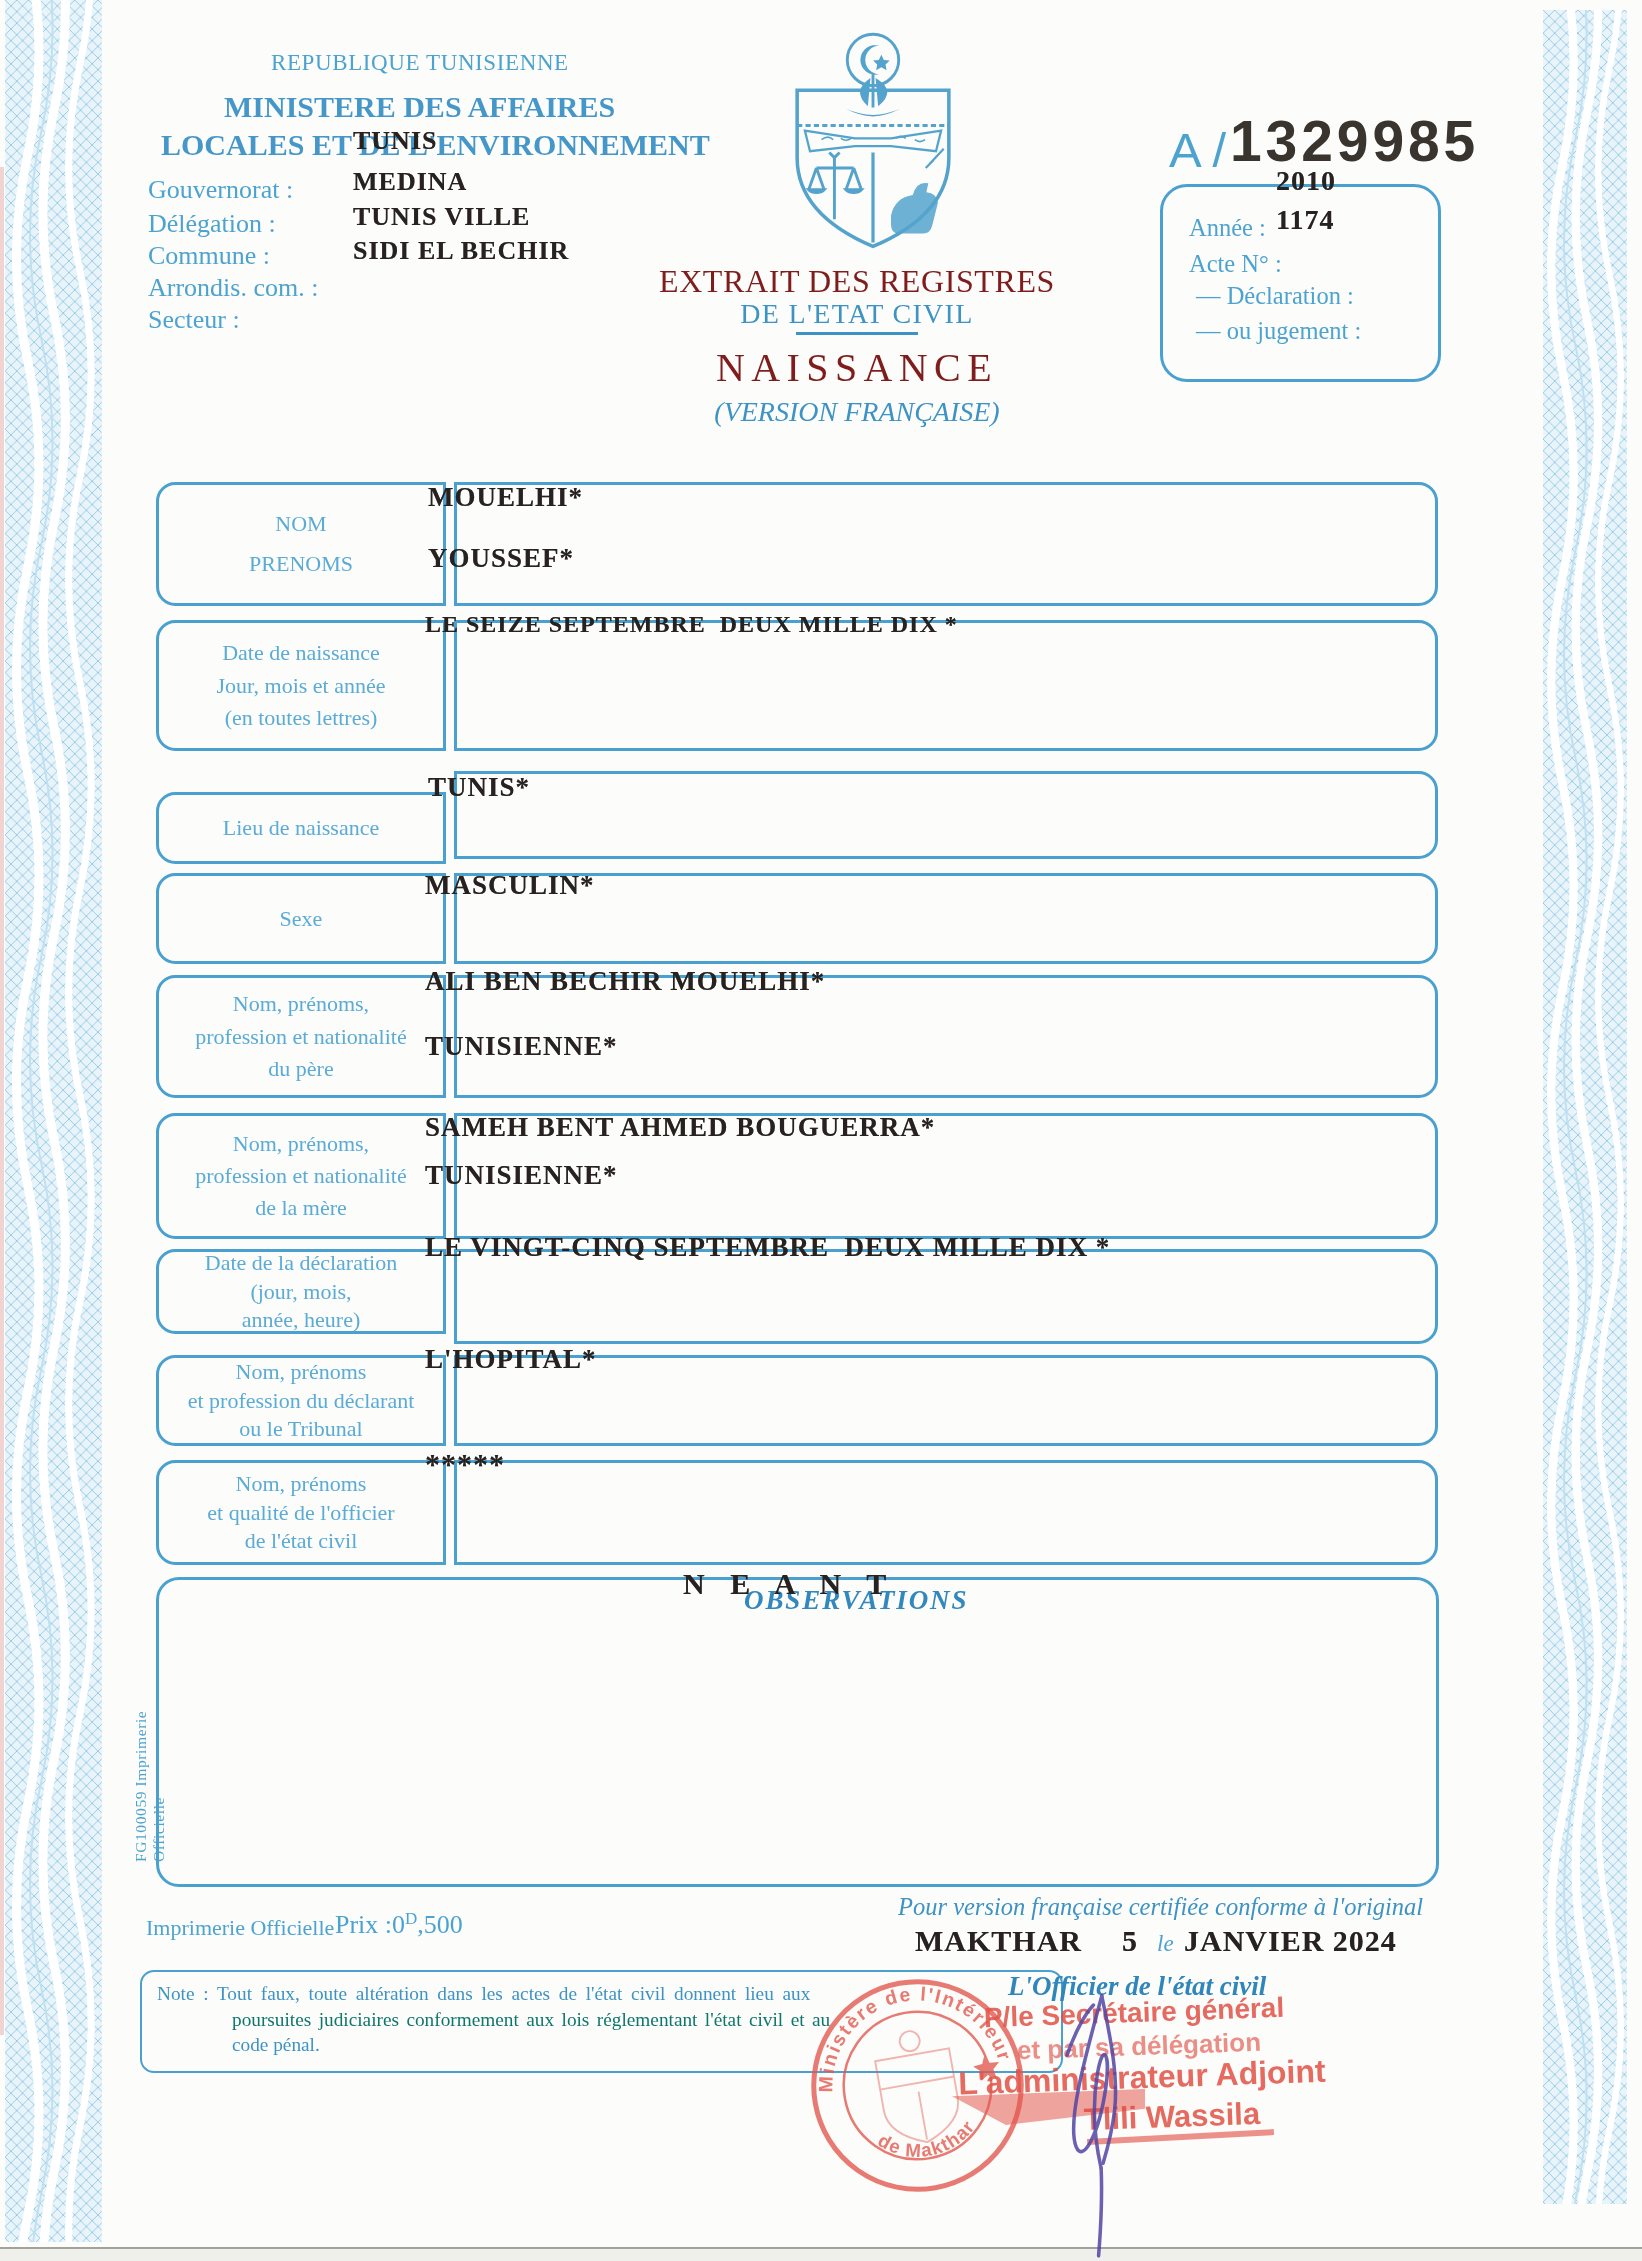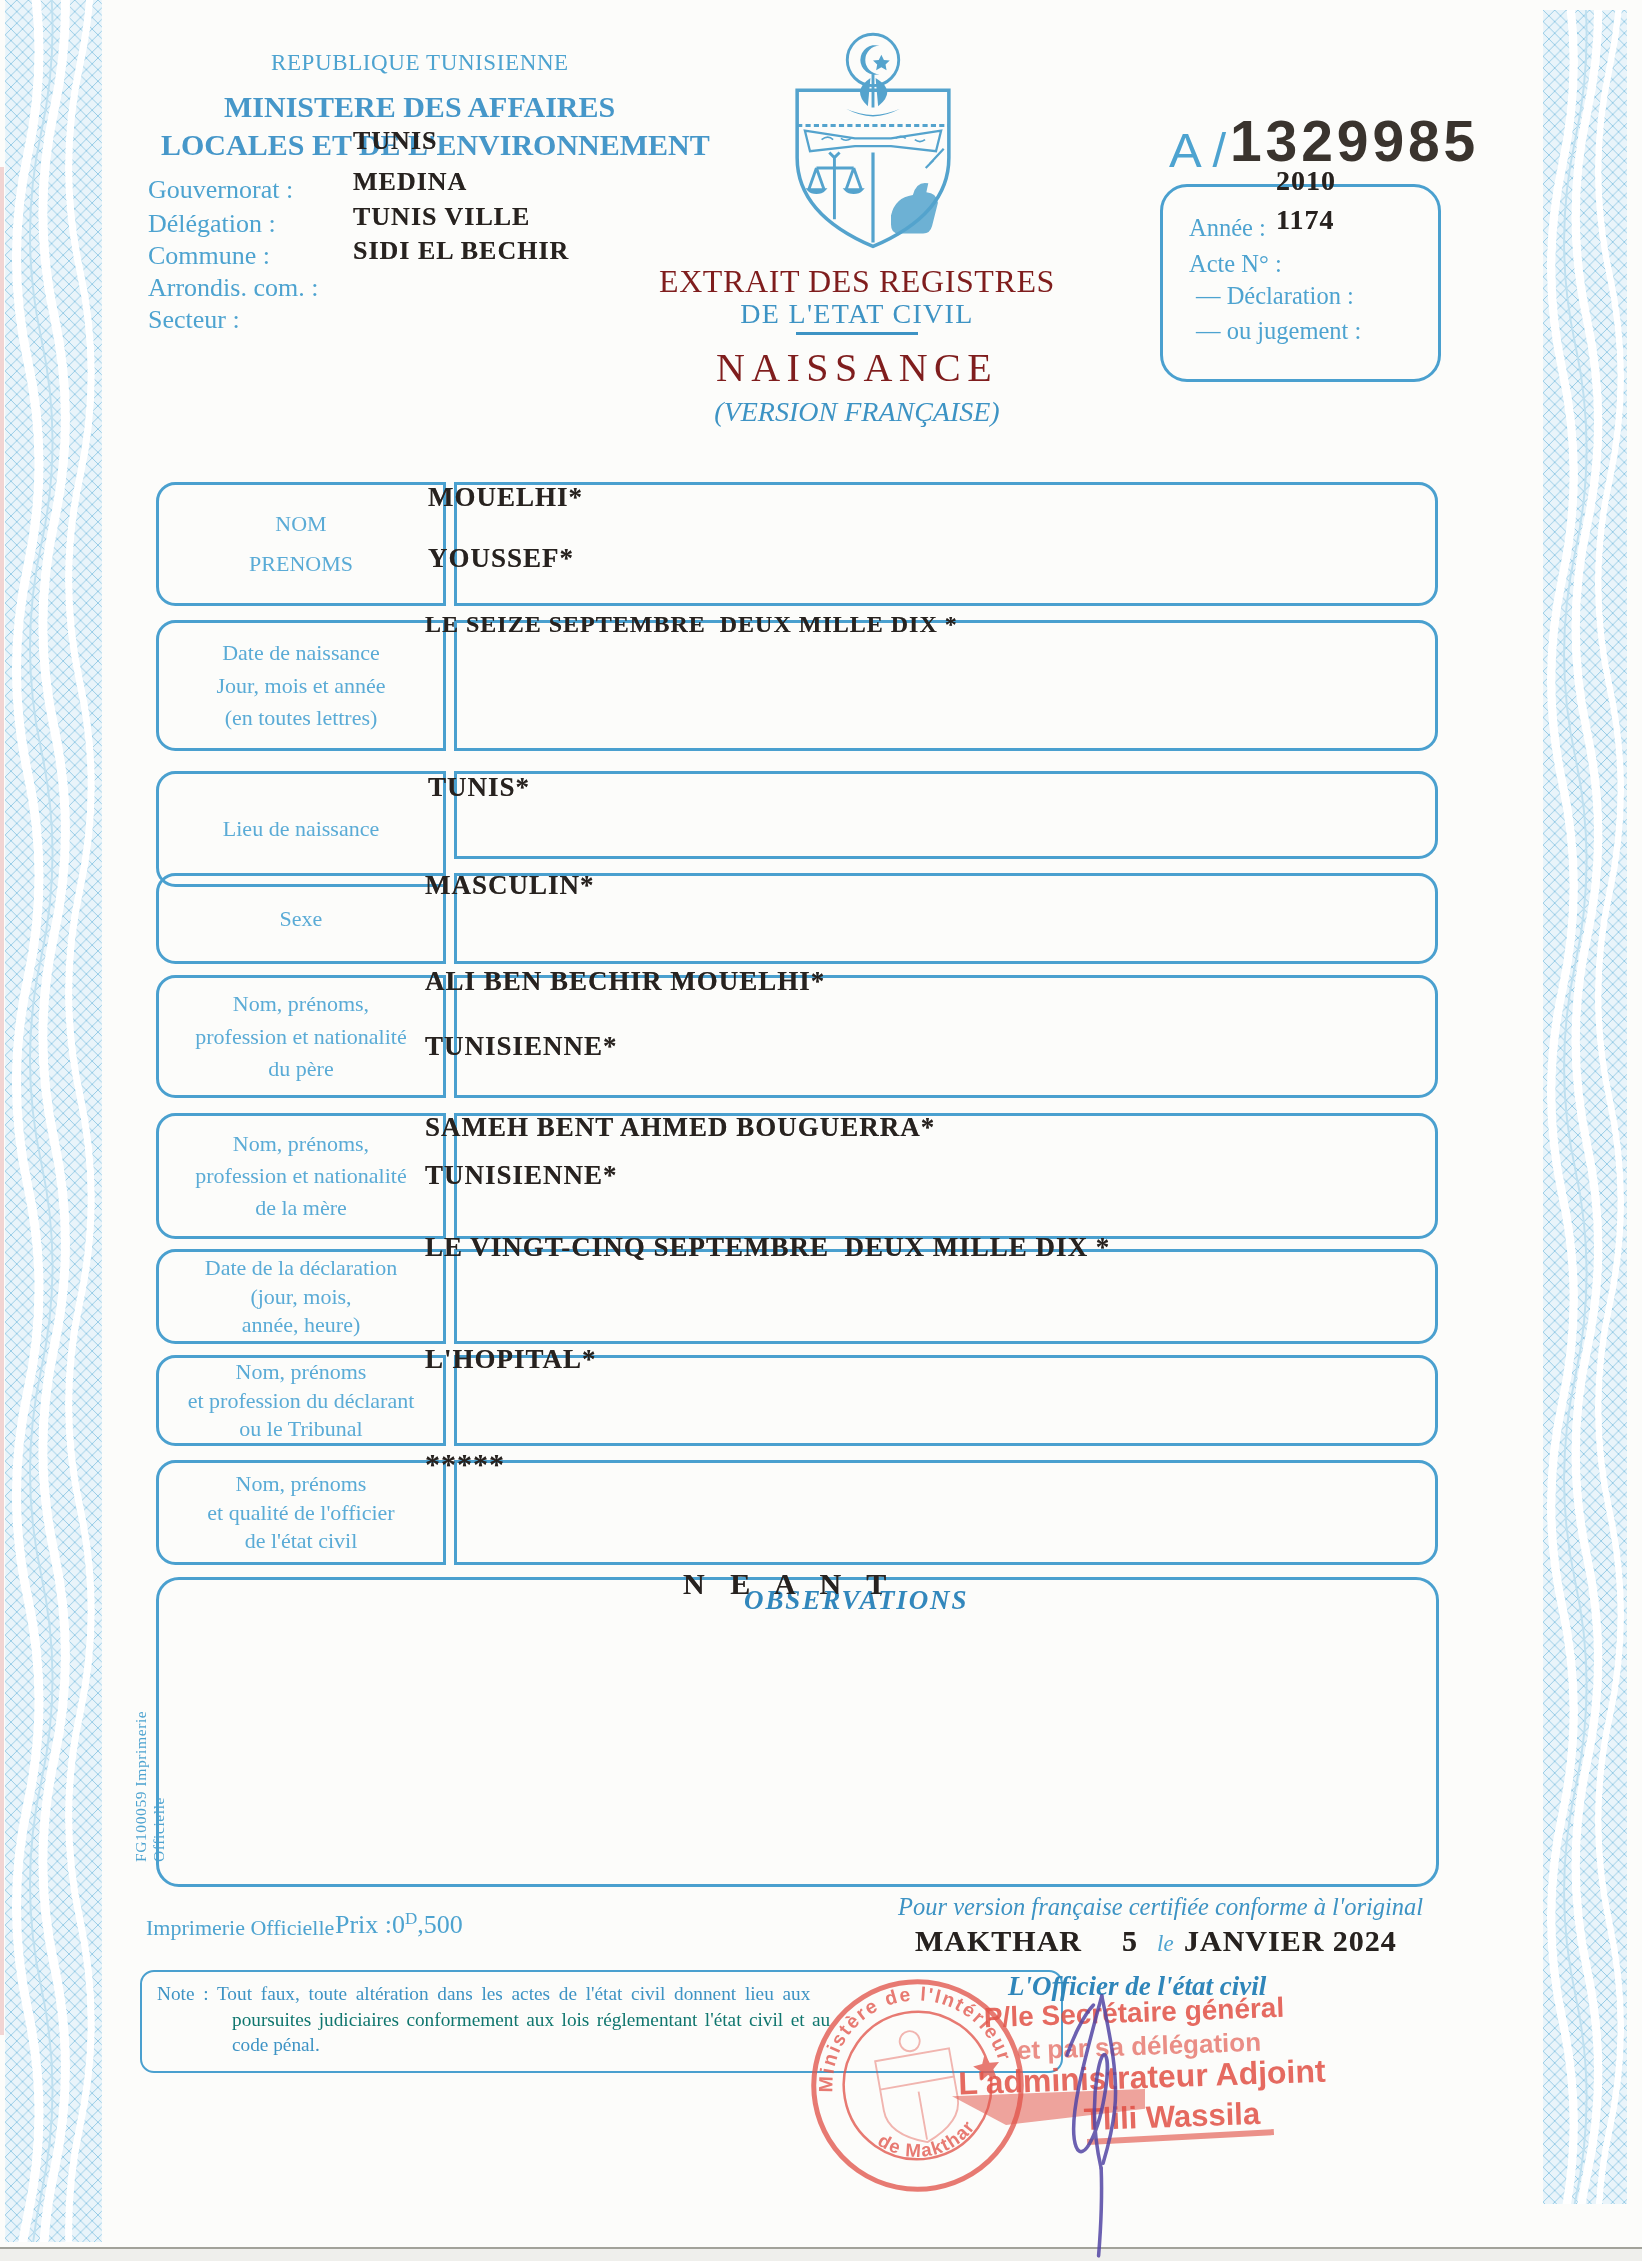--- a/index.html
+++ b/index.html
@@ -110,37 +110,37 @@
 
 <div class="labbox" style="top:482px;height:124px;gap:14px">
   <div class="ll">NOM</div>
   <div class="ll">PRENOMS</div>
 </div>
 <div class="labbox" style="top:620px;height:131px">
   <div class="ll">Date de naissance</div>
   <div class="ll">Jour, mois et année</div>
   <div class="ll">(en toutes lettres)</div>
 </div>
-<div class="labbox" style="top:771px;height:116px">
+<div class="labbox" style="top:792px;height:72px">
   <div class="ll">Lieu de naissance</div>
 </div>
 <div class="labbox" style="top:873px;height:91px">
   <div class="ll">Sexe</div>
 </div>
 <div class="labbox" style="top:975px;height:123px">
   <div class="ll">Nom, prénoms,</div>
   <div class="ll">profession et nationalité</div>
   <div class="ll">du père</div>
 </div>
 <div class="labbox" style="top:1113px;height:126px">
   <div class="ll">Nom, prénoms,</div>
   <div class="ll">profession et nationalité</div>
   <div class="ll">de la mère</div>
 </div>
-<div class="labbox" style="top:1249px;height:95px;gap:2.6px">
+<div class="labbox" style="top:1249px;height:85px;gap:2.6px">
   <div class="ll">Date de la déclaration</div>
   <div class="ll">(jour, mois,</div>
   <div class="ll">année, heure)</div>
 </div>
 <div class="labbox" style="top:1355px;height:91px;gap:2.6px">
   <div class="ll">Nom, prénoms</div>
   <div class="ll">et profession du déclarant</div>
   <div class="ll">ou le Tribunal</div>
 </div>
 <div class="labbox" style="top:1460px;height:105px;gap:2.6px">

